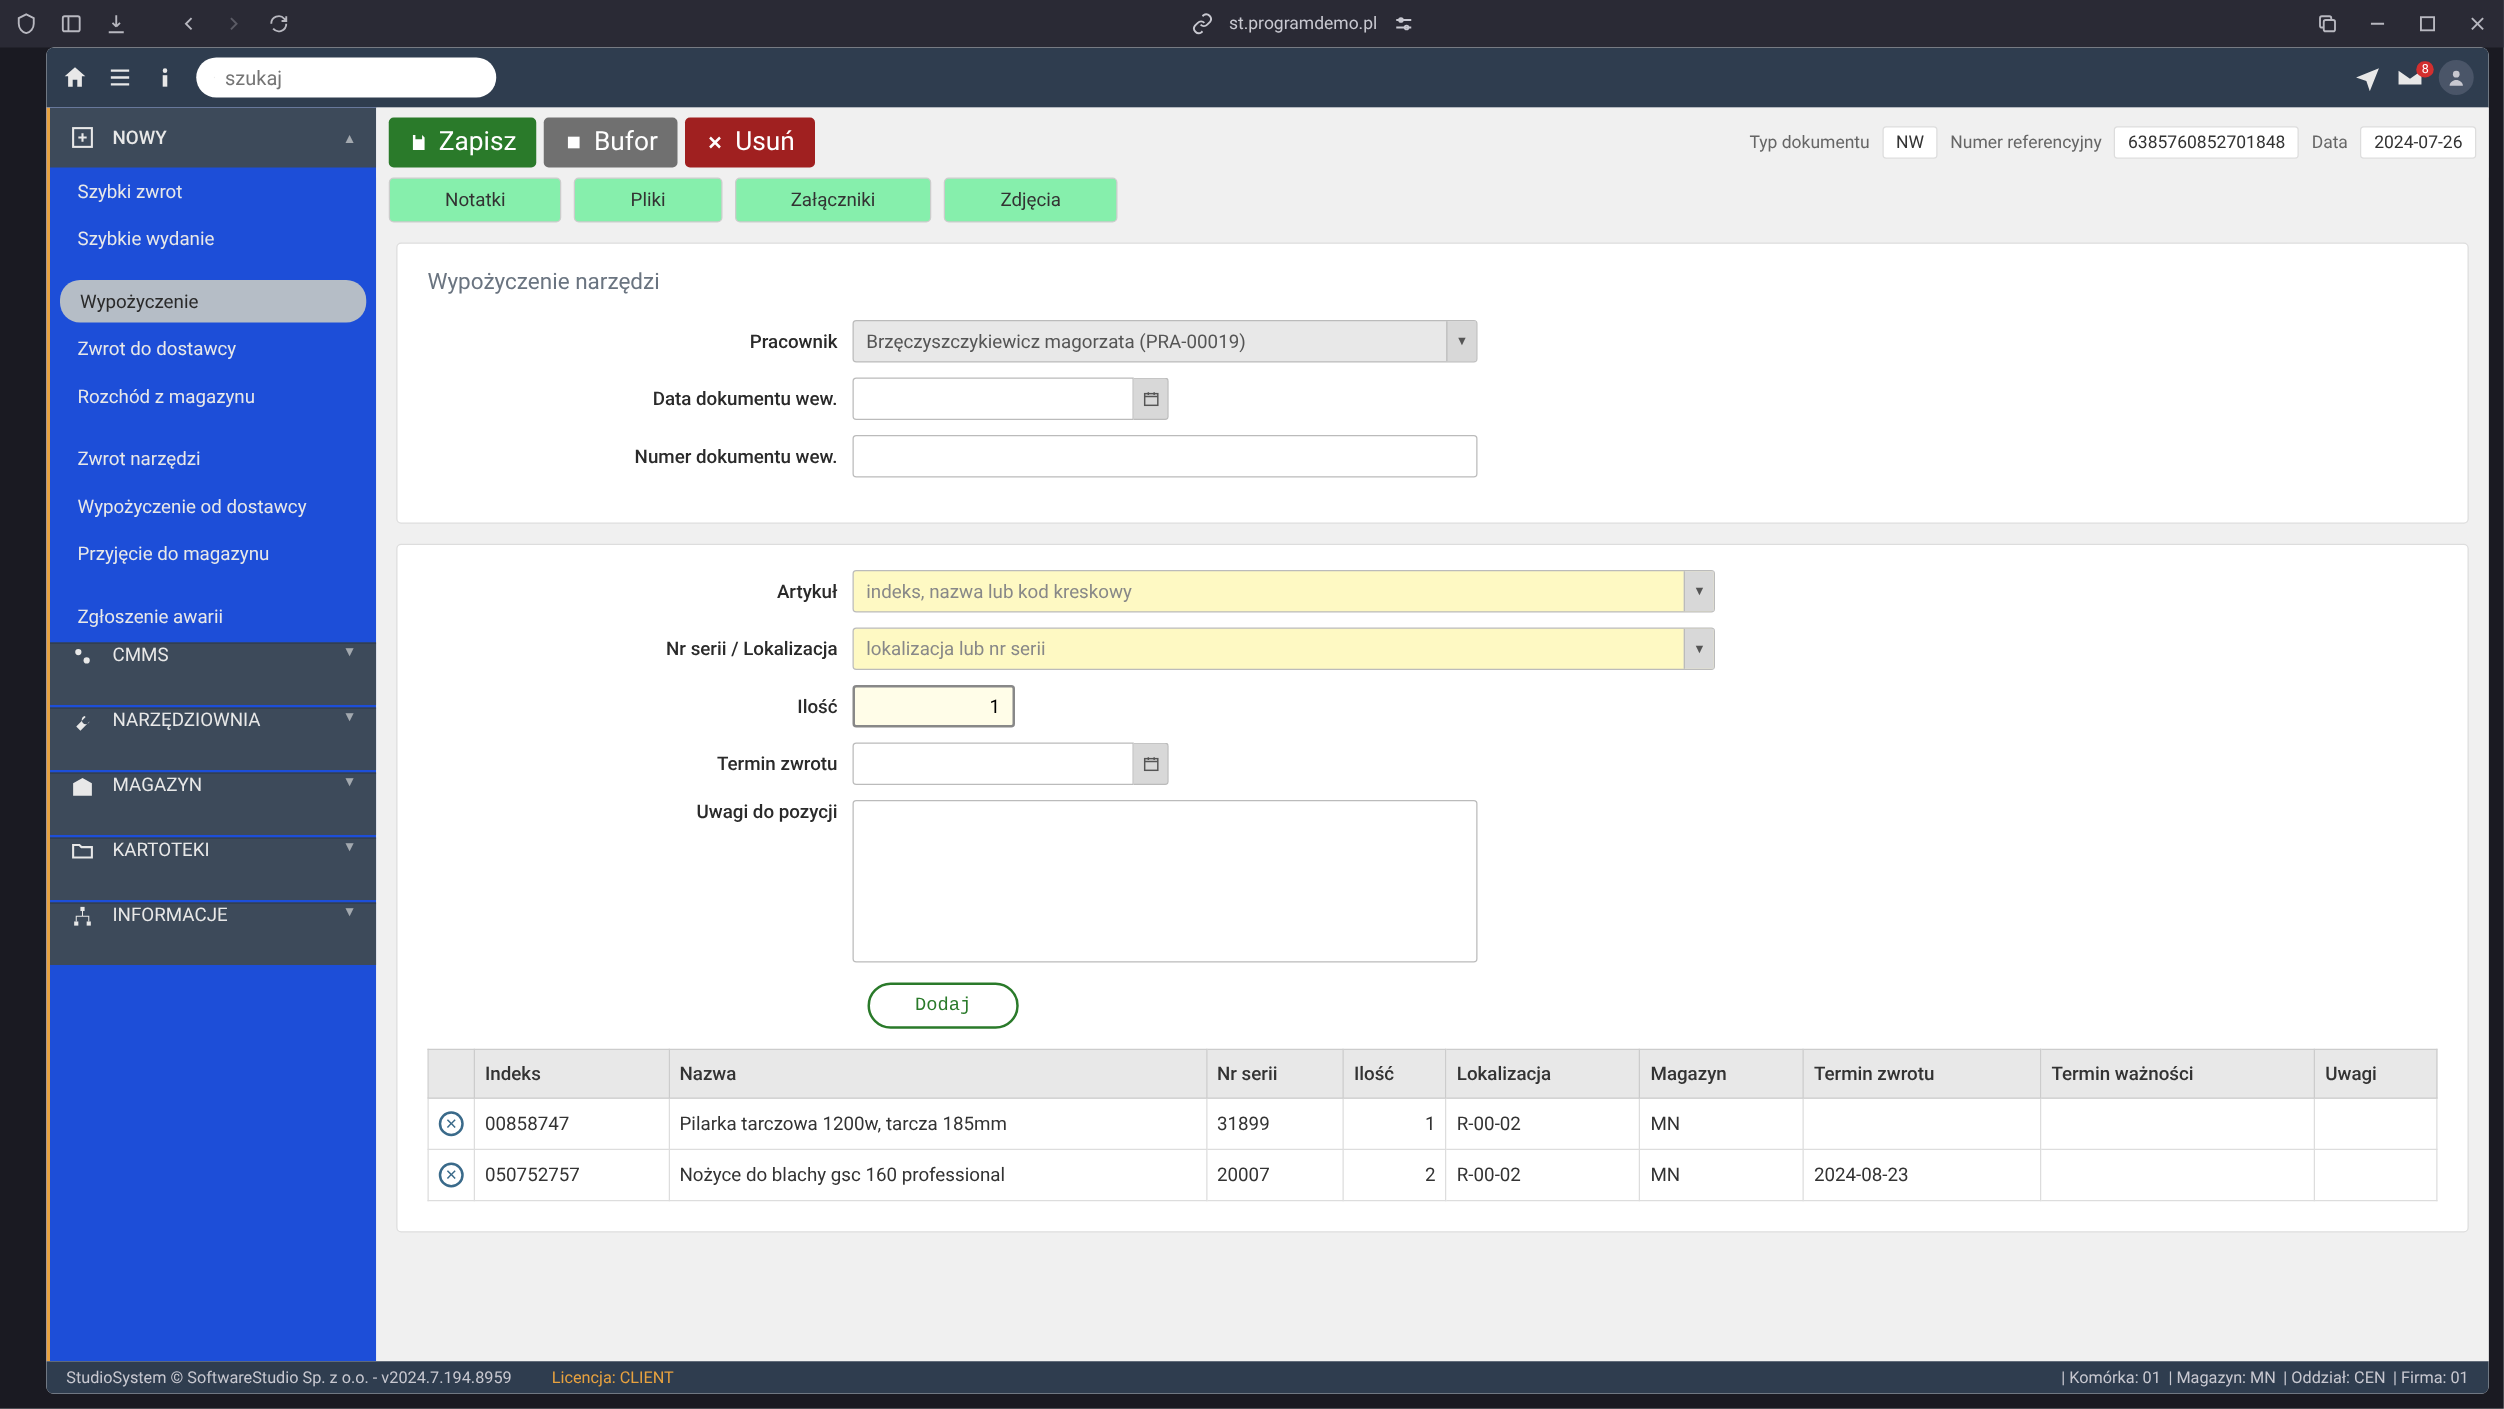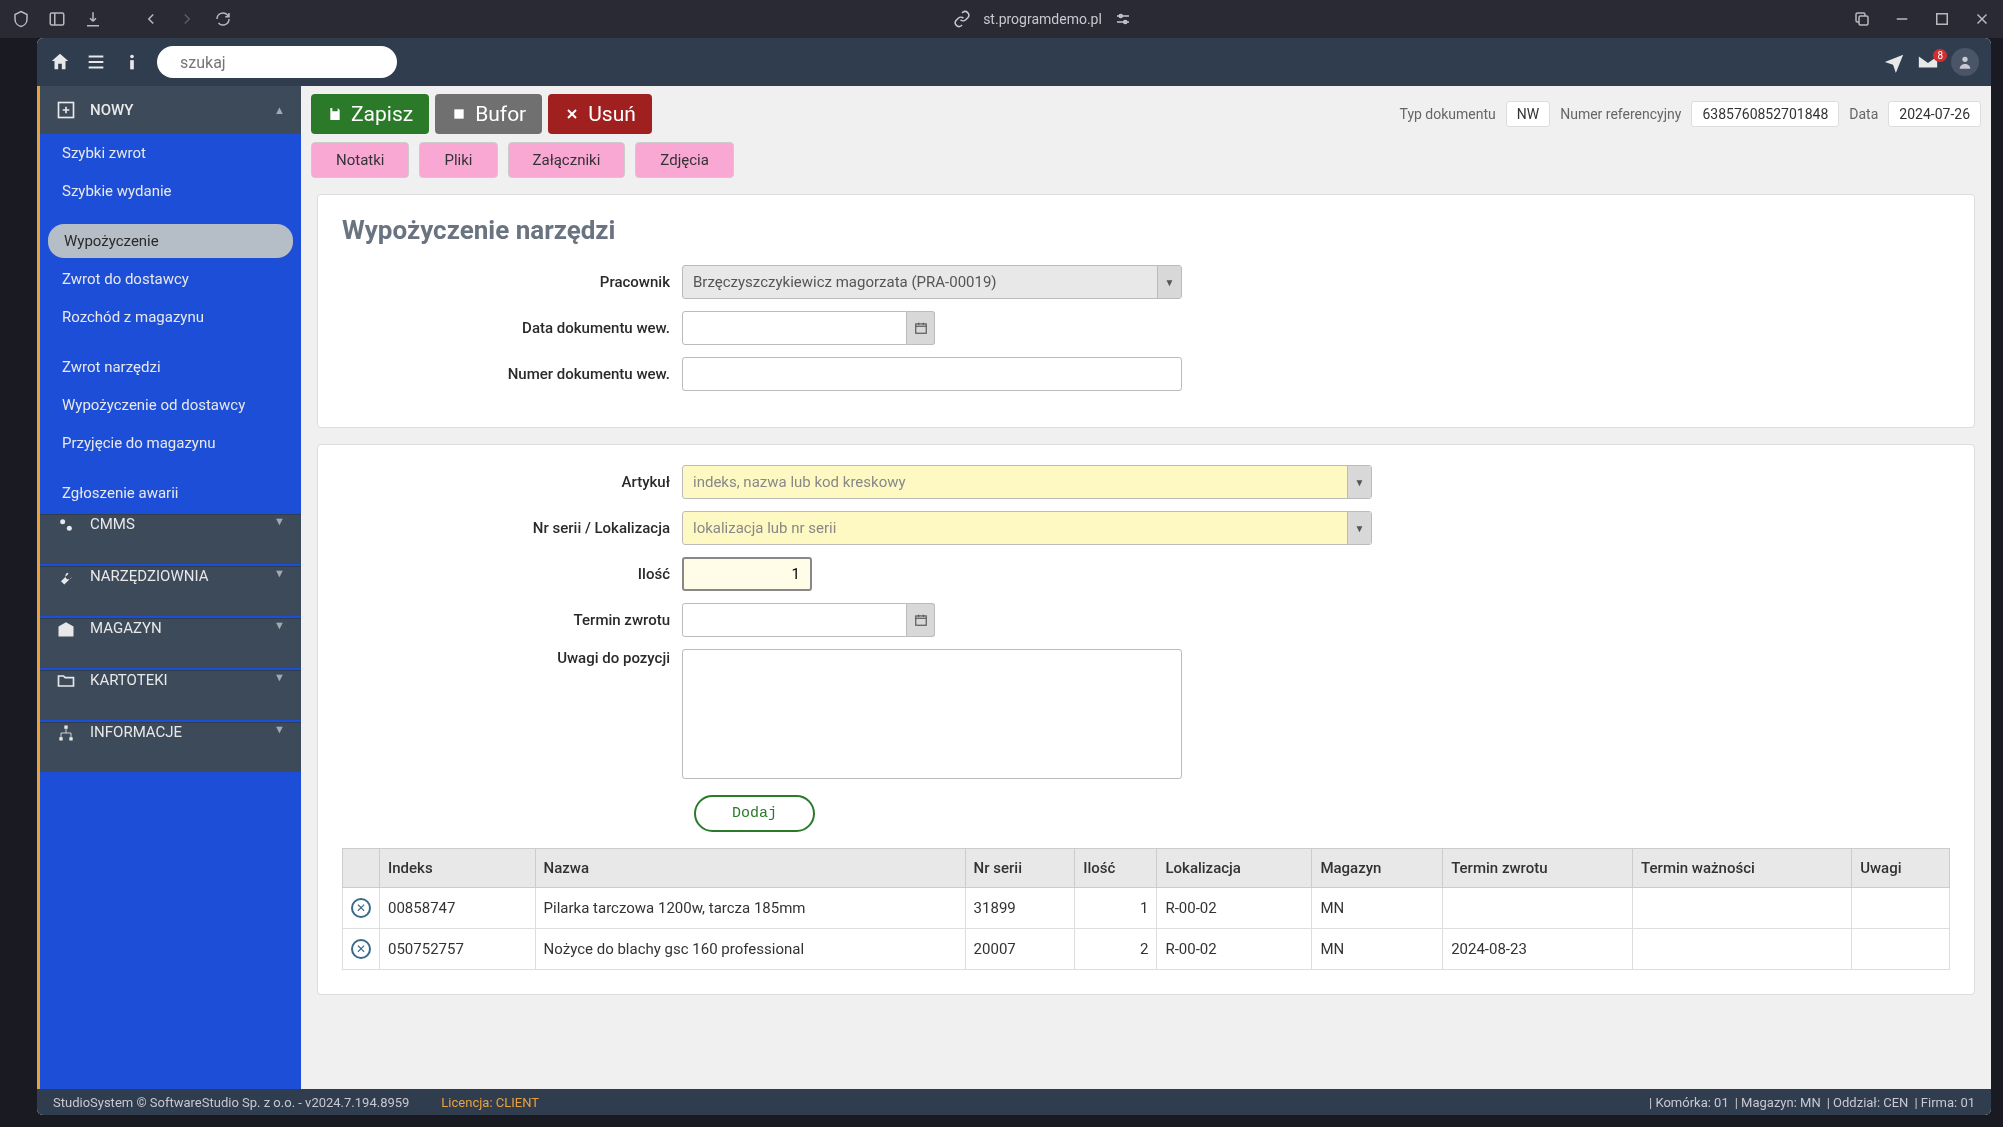--- a/index.html
+++ b/index.html
@@ -39,24 +39,24 @@
 .btn { padding: 8px 16px; border-radius: 4px; color: #fff; font-size: 21px; display: flex; align-items: center; gap: 8px; cursor: pointer; border: none; }
 .btn-save { background: #2a7a2a; }
 .btn-buffer { background: #707070; }
 .btn-delete { background: #a02020; }
 .btn svg { width: 16px; height: 16px; }
 .toolbar-right { margin-left: auto; display: flex; gap: 10px; align-items: center; font-size: 14px; color: #555; }
 .info-label { color: #666; }
 .info-value { background: #fff; padding: 4px 10px; border: 1px solid #ddd; border-radius: 3px; color: #333; }
 
 .tabs { display: flex; gap: 10px; padding: 0 10px 8px 10px; }
-.tab { background: #f9a8d4; border: 1px solid #ccc; padding: 8px 24px; border-radius: 4px; font-size: 15px; color: #333; cursor: pointer; }
+.tab { background: #86efac; border: 1px solid #ccc; padding: 8px 44px; border-radius: 4px; font-size: 15px; color: #333; cursor: pointer; }
 
 .form-panel { margin: 8px 16px; background: #fff; border: 1px solid #ddd; border-radius: 4px; padding: 20px 24px 24px 24px; }
-.panel-title { font-size: 26px; color: #6a7480; font-weight: 700; margin-bottom: 20px; }
+.panel-title { font-size: 18px; color: #6a7480; font-weight: 400; margin-bottom: 20px; }
 
 .form-row { display: flex; align-items: center; margin-bottom: 12px; }
 .form-label { width: 340px; text-align: right; padding-right: 12px; font-size: 15px; color: #2a2a2a; font-weight: 500; }
 .form-control { flex: 0 0 auto; }
 .form-select { width: 500px; height: 34px; border: 1px solid #bbb; background: #e8e8e8; padding: 0 10px; font-size: 15px; color: #555; border-radius: 3px; display: flex; align-items: center; position: relative; }
 .form-select.wide { width: 690px; background: #fef9c3; }
 .form-select .dd { position: absolute; right: 0; top: 0; bottom: 0; width: 24px; background: #d8d8d8; border-left: 1px solid #bbb; display: flex; align-items: center; justify-content: center; font-size: 10px; color: #555; }
 .form-input { height: 34px; border: 1px solid #bbb; padding: 0 10px; font-size: 15px; border-radius: 3px; }
 .date-input-wrap { display: flex; }
 .date-input { width: 225px; height: 34px; border: 1px solid #bbb; border-radius: 3px 0 0 3px; padding: 0 10px; }

